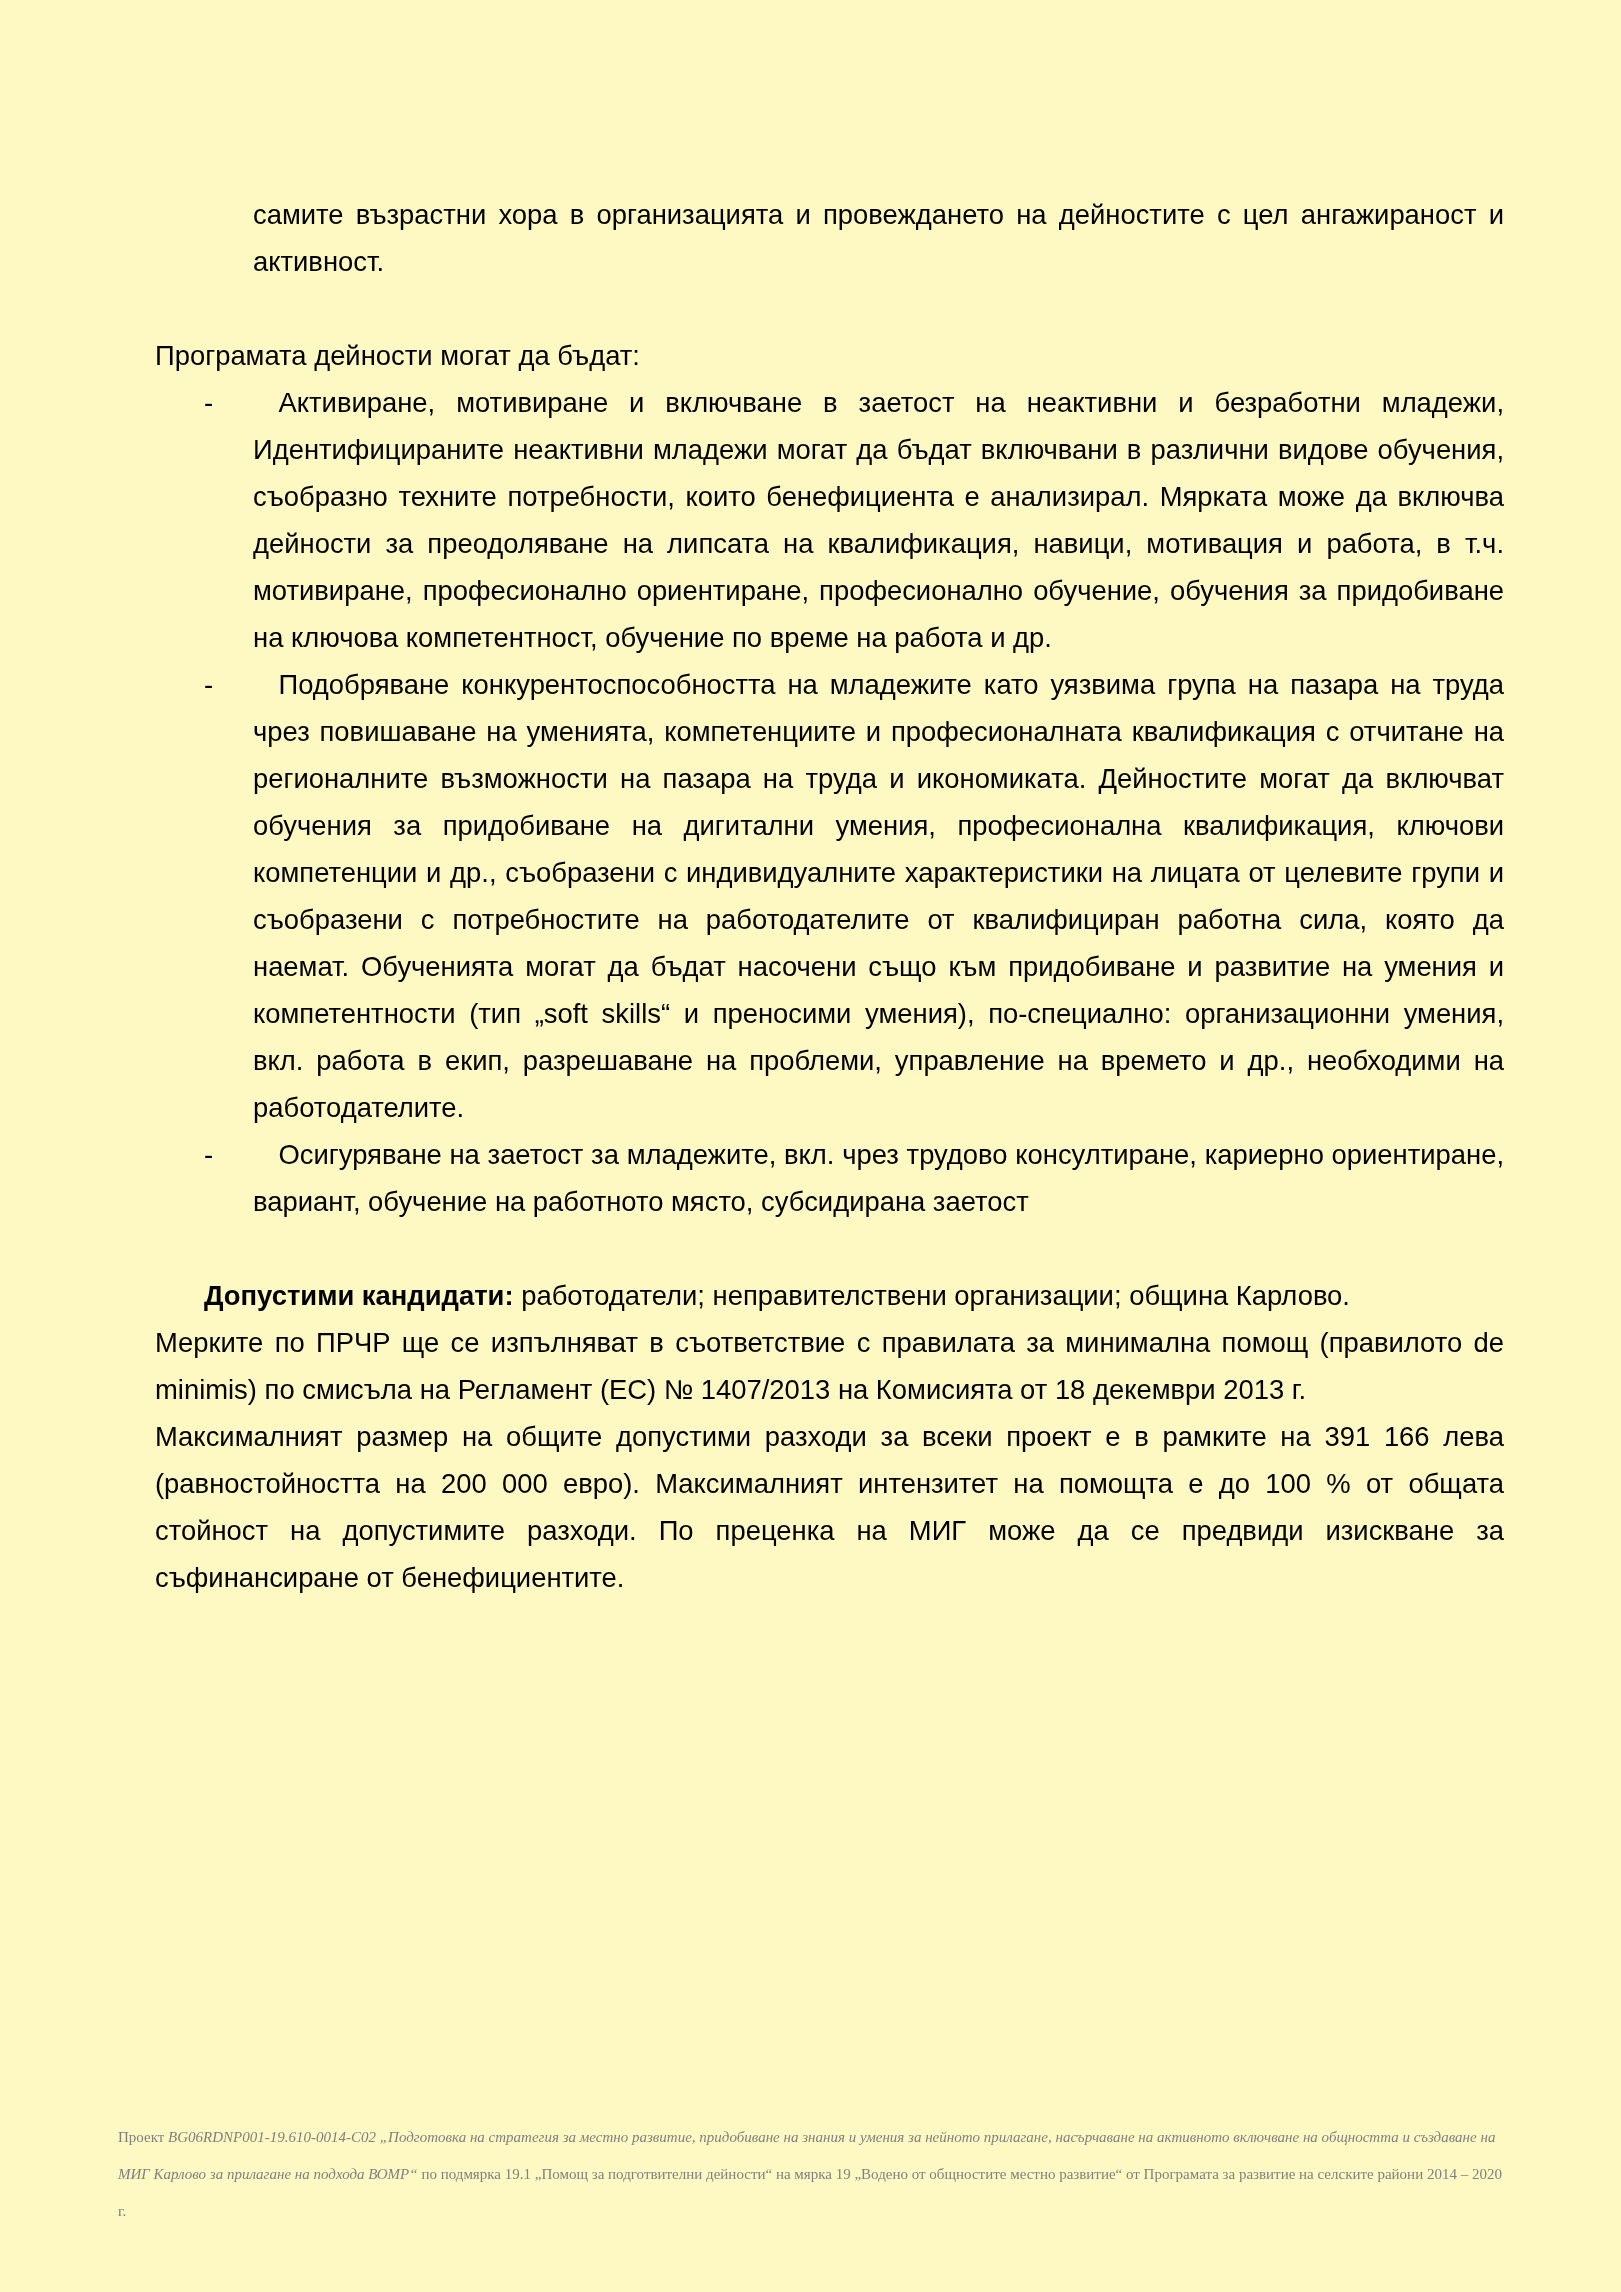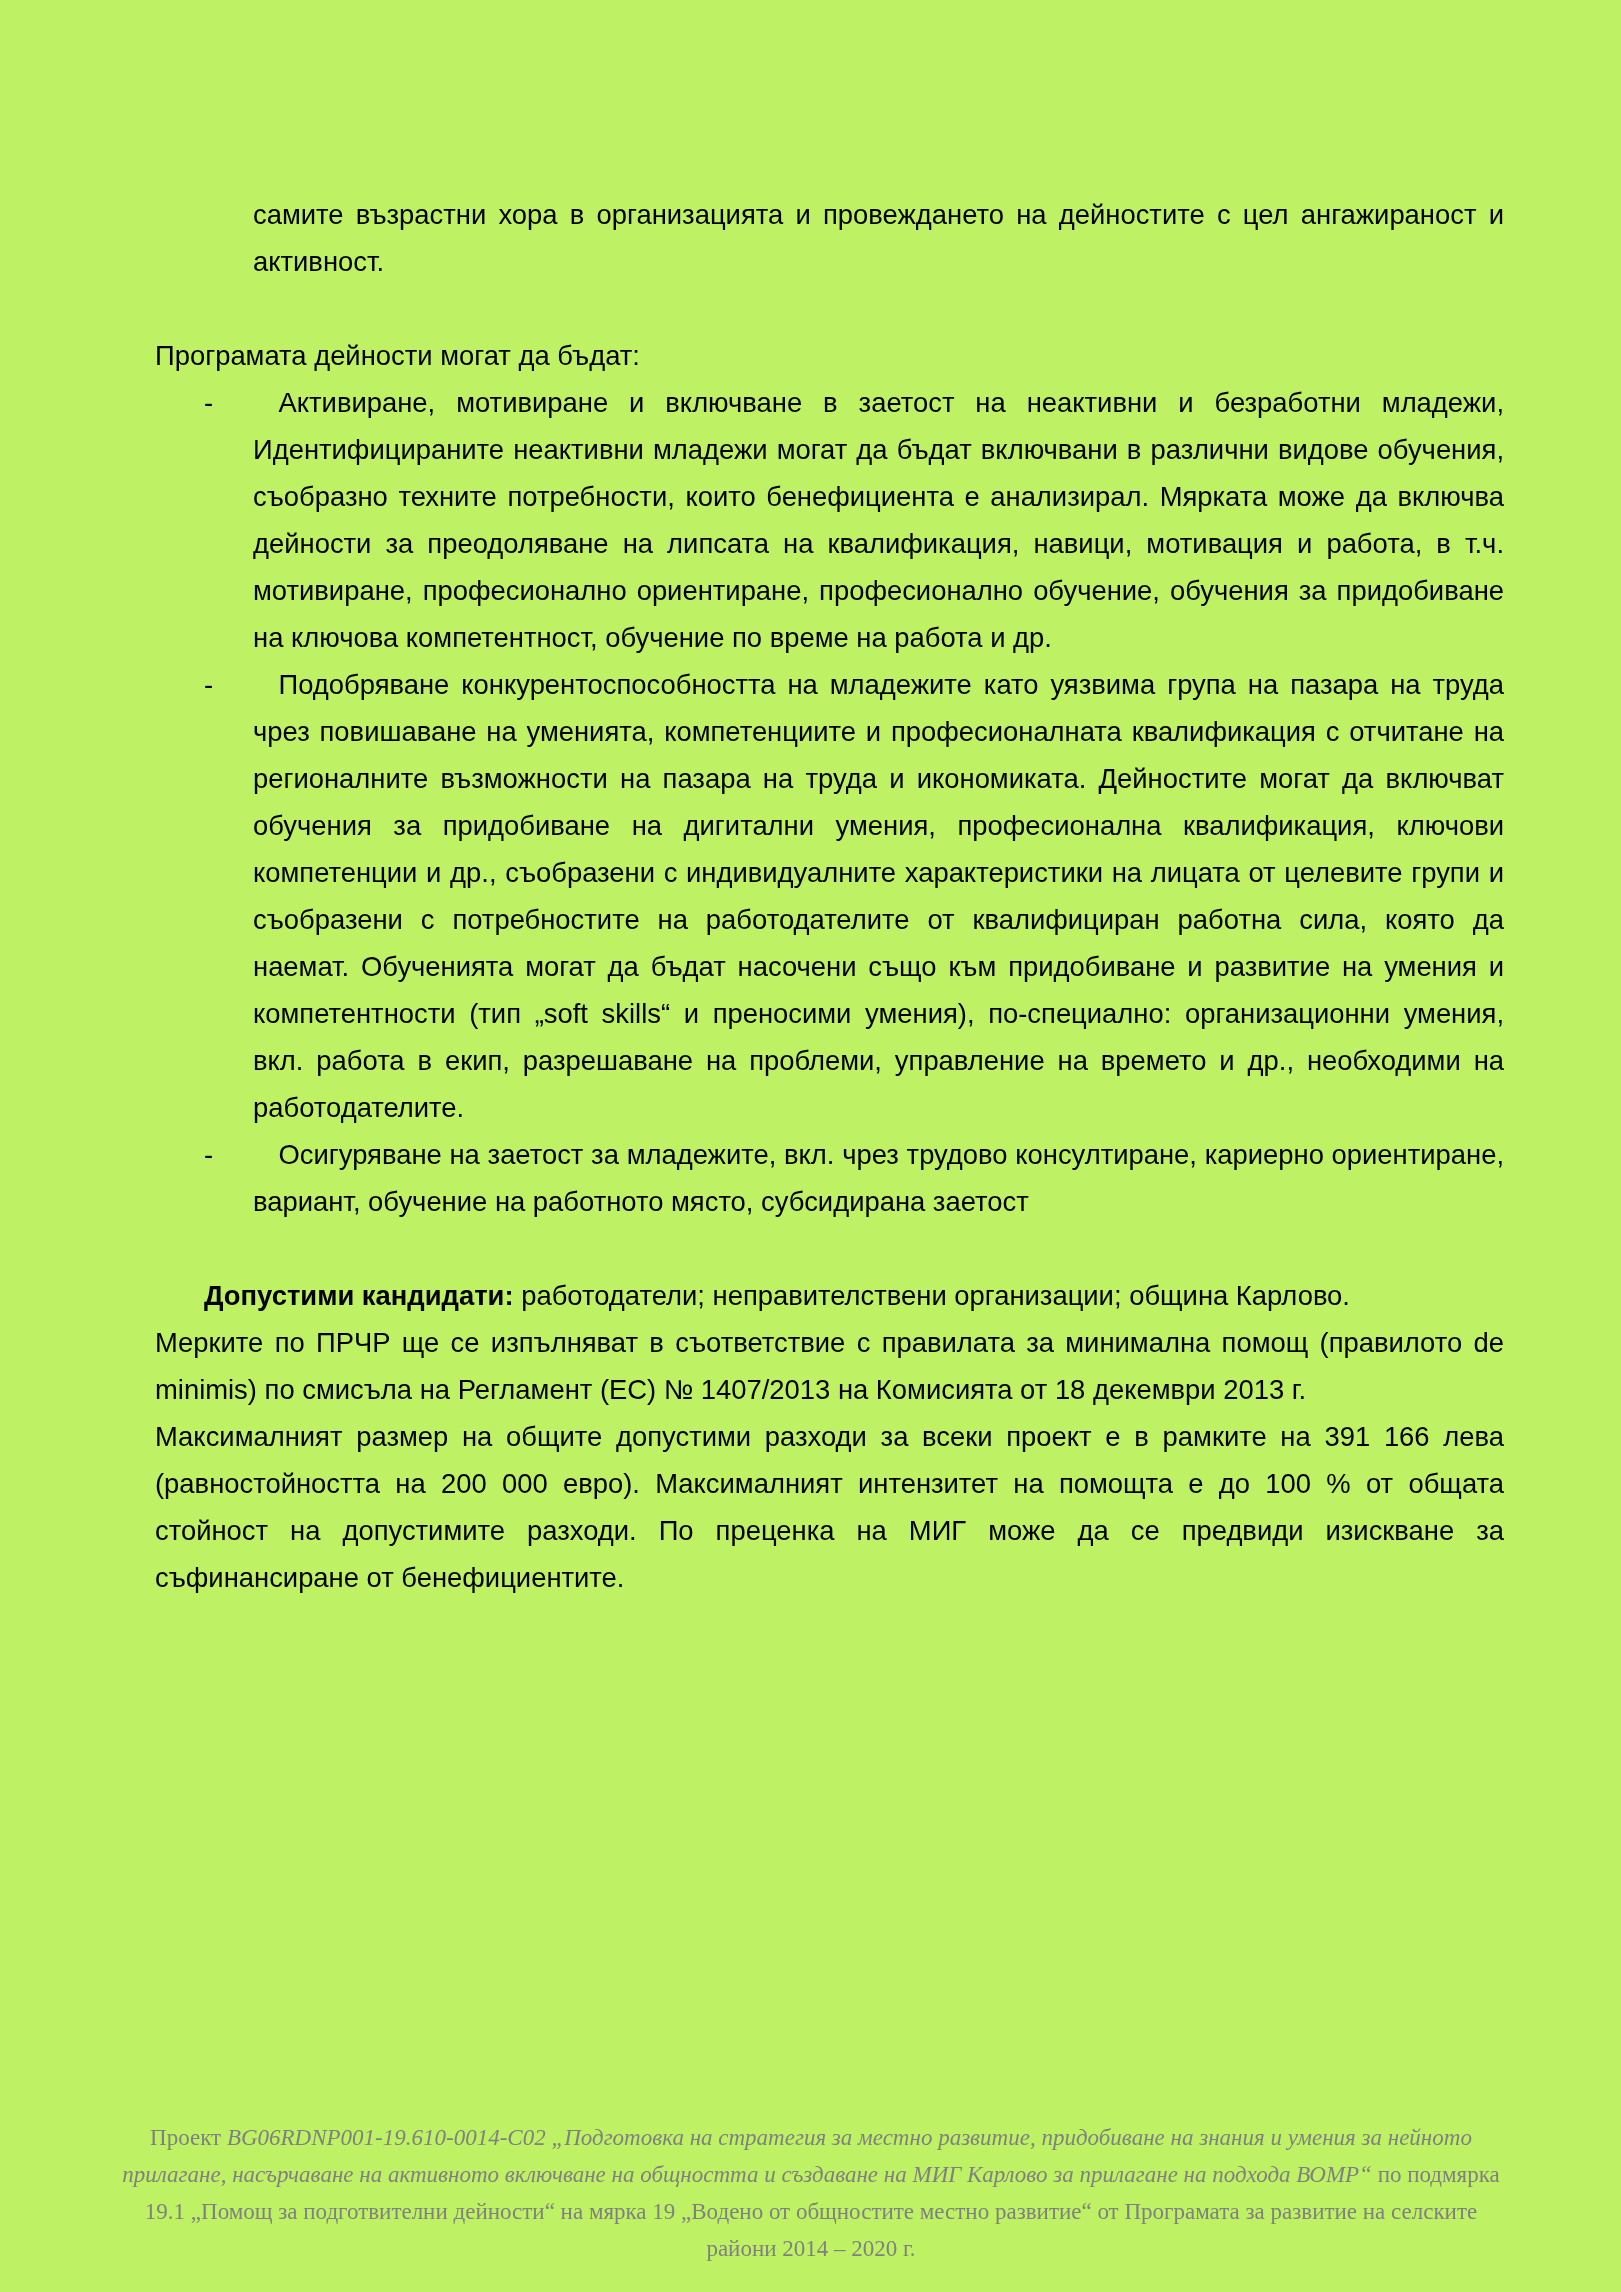--- a/index.html
+++ b/index.html
@@ -4,21 +4,21 @@
 <style>
   html, body {
     margin: 0;
     padding: 0;
     background: #ffffff;
   }
   .page {
     position: relative;
     width: 1621px;
     height: 2293px;
-    background: #bef264;
+    background: #fef9c3;
     font-family: "Liberation Sans", sans-serif;
     font-size: 27.4px;
     line-height: 47px;
     color: #000000;
     overflow: hidden;
   }
   .body-block {
     position: absolute;
     left: 155px;
     top: 191px;
@@ -42,23 +42,22 @@
     left: -49px;
     top: 0;
     text-indent: 0;
   }
   .bold { font-weight: bold; }
   .footer {
     position: absolute;
     left: 118px;
     top: 2119px;
     width: 1386px;
-    text-align: center;
     font-family: "Liberation Serif", serif;
-    font-size: 23px;
+    font-size: 15px;
     line-height: 37px;
     color: #808080;
   }
   .footer .it { font-style: italic; }
 </style>
 </head>
 <body>
 
 <div class="page">
 

